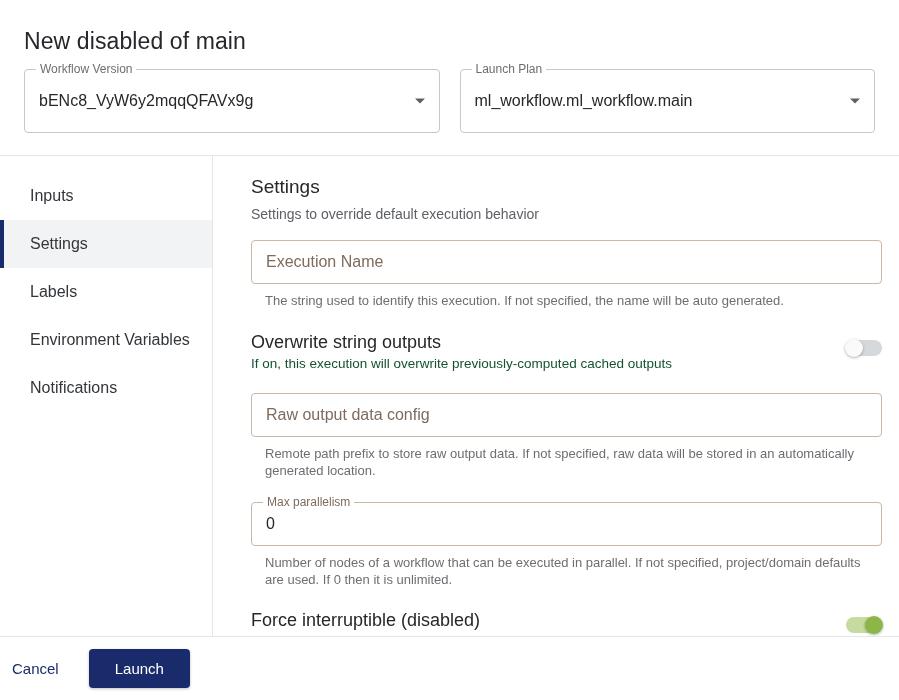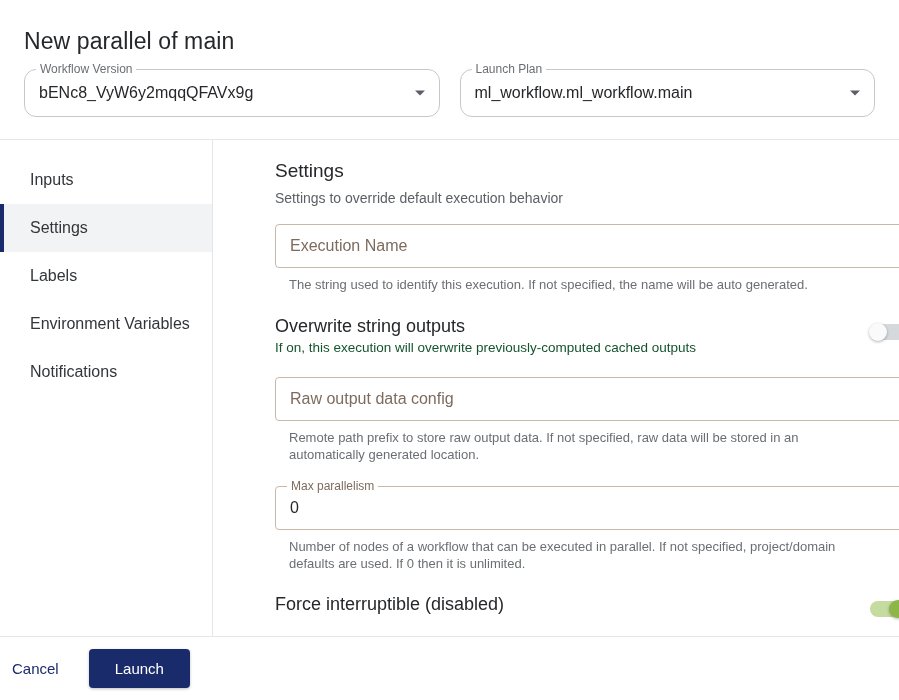--- a/index.html
+++ b/index.html
@@ -26,23 +26,23 @@
     letter-spacing: 0.1px;
   }
   .selectors {
     display: flex;
     gap: 20px;
     padding: 0 24px 22px 24px;
   }
   .field-outlined {
     position: relative;
     flex: 1 1 0;
-    height: 48px;
+    height: 64px;
     border: 1px solid #c4c9ce;
-    border-radius: 12px;
+    border-radius: 4px;
     display: flex;
     align-items: center;
     padding: 0 14px;
     background: #fff;
   }
   .field-outlined .legend {
     position: absolute;
     top: -8px;
     left: 11px;
     background: #fff;
@@ -68,21 +68,20 @@
   .divider {
     height: 1px;
     background: #e4e7ea;
     width: 100%;
   }
   .body {
     flex: 1 1 auto;
     display: flex;
     min-height: 0;
     position: relative;
-    gap: 24px;
   }
   .sidebar {
     width: 213px;
     flex: 0 0 213px;
     padding: 16px 0 0 0;
     border-right: 1px solid #e4e7ea;
     background: #fff;
   }
   .side-item {
     height: 48px;
@@ -226,21 +225,21 @@
     cursor: pointer;
     font-family: "Liberation Sans", sans-serif;
     box-shadow: 0 1px 3px rgba(0,0,0,.25);
   }
 </style>
 </head>
 <body>
 
 <div class="dialog">
 
-  <div class="dialog-title">New parallel of main</div>
+  <div class="dialog-title">New disabled of main</div>
 
   <div class="selectors">
     <div class="field-outlined">
       <span class="legend">Workflow Version</span>
       <span class="value">bENc8_VyW6y2mqqQFAVx9g</span>
       <span class="caret"></span>
     </div>
     <div class="field-outlined">
       <span class="legend">Launch Plan</span>
       <span class="value">ml_workflow.ml_workflow.main</span>

